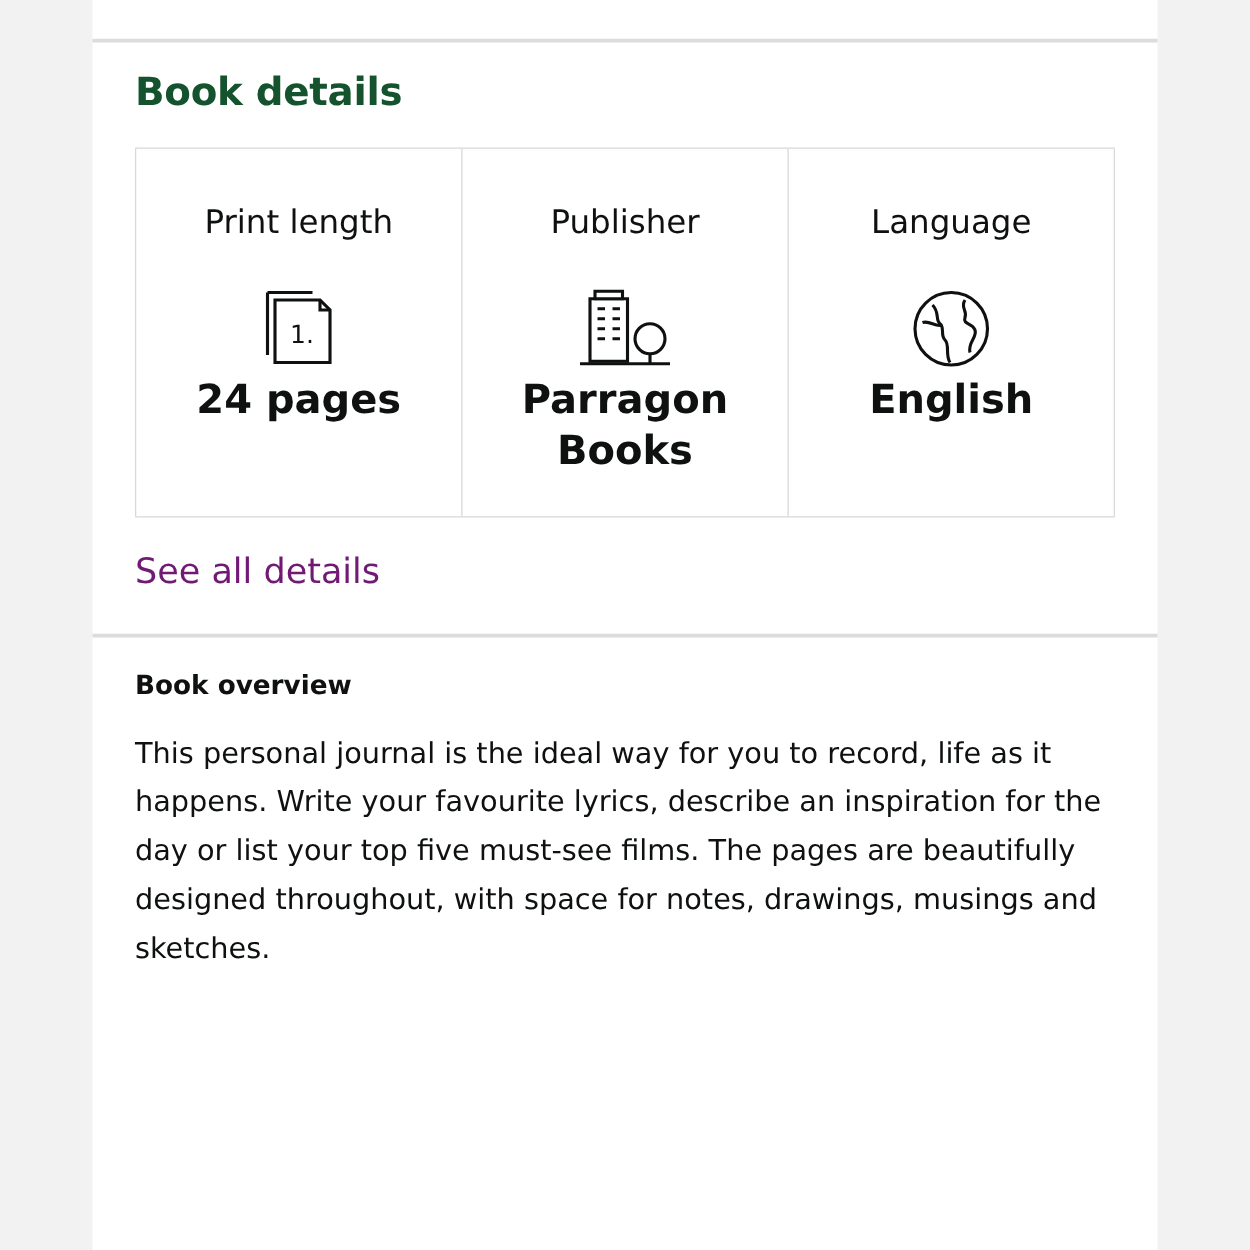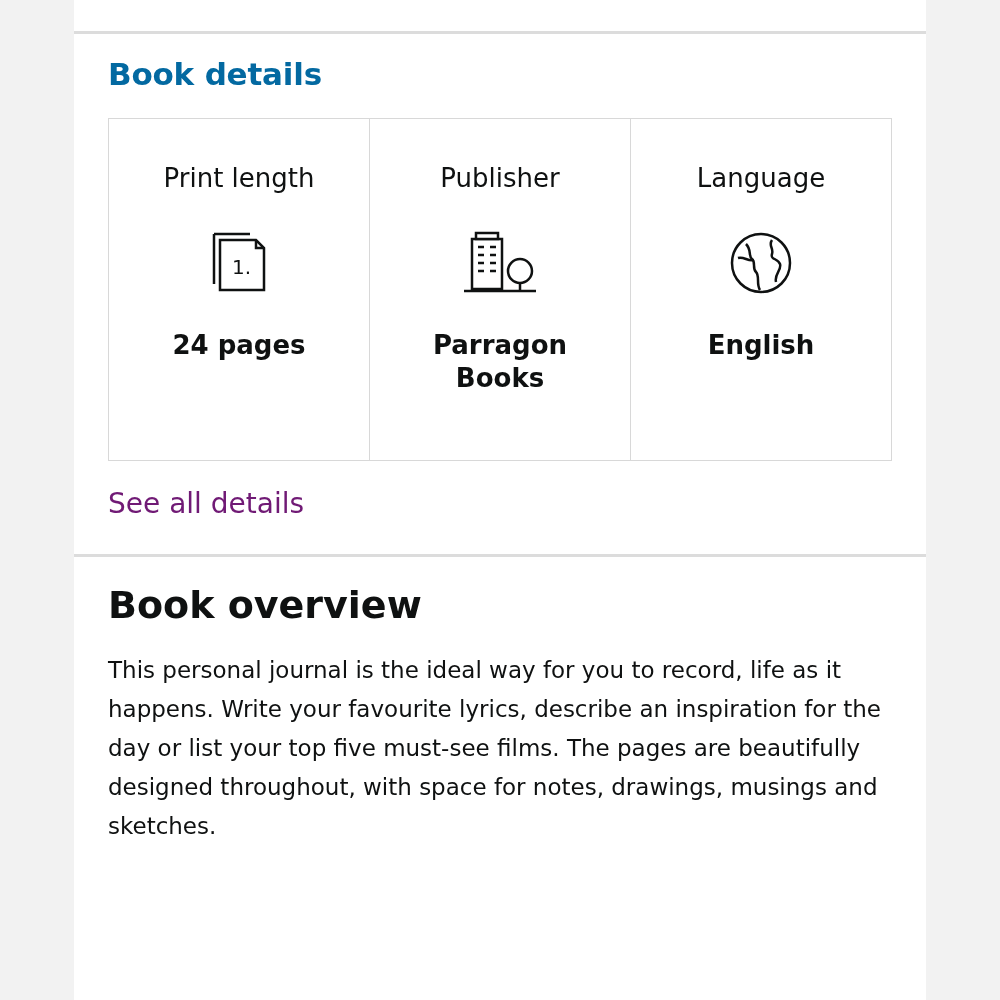--- a/index.html
+++ b/index.html
@@ -25,32 +25,32 @@
     height: 0;
     border-top: 3px solid #dcdcdc;
     margin-top: 31px;
   }
   .section {
     padding: 0 34px;
   }
   .section-title {
     font-size: 31px;
     font-weight: bold;
-    color: #0369a1;
+    color: #14532d;
     margin: 22px 0 0 0;
     letter-spacing: -0.2px;
   }
 
   
   .details-grid {
     display: flex;
     margin-top: 26px;
     border-top: 1px solid #d8d8d8;
     border-bottom: 1px solid #d8d8d8;
-    height: 343px;
+    height: 296px;
     box-sizing: border-box;
   }
   .detail-col {
     flex: 1 1 0;
     border-right: 1px solid #d8d8d8;
     display: flex;
     flex-direction: column;
     align-items: center;
     padding-top: 44px;
     box-sizing: border-box;
@@ -65,22 +65,21 @@
     text-align: center;
   }
   .detail-icon {
     margin-top: 34px;
     height: 72px;
     display: flex;
     align-items: center;
     justify-content: center;
   }
   .detail-value {
-    margin-top: 30px;
-    font-size: 26px;
+    font-size: 32px;
     font-weight: bold;
     color: #0f1111;
     text-align: center;
     line-height: 1.28;
     max-width: 170px;
   }
 
   .see-all {
     display: inline-block;
     margin: 26px 0 0 0;
@@ -90,21 +89,21 @@
     cursor: pointer;
   }
 
   .divider-thick {
     margin-top: 34px;
     height: 0;
     border-top: 3px solid #dcdcdc;
   }
 
   .overview-title {
-    font-size: 38px;
+    font-size: 21px;
     font-weight: bold;
     color: #0f1111;
     margin: 26px 0 0 0;
   }
   .overview-text {
     font-size: 23px;
     line-height: 1.7;
     color: #0f1111;
     margin: 24px 0 0 0;
     max-width: 790px;

